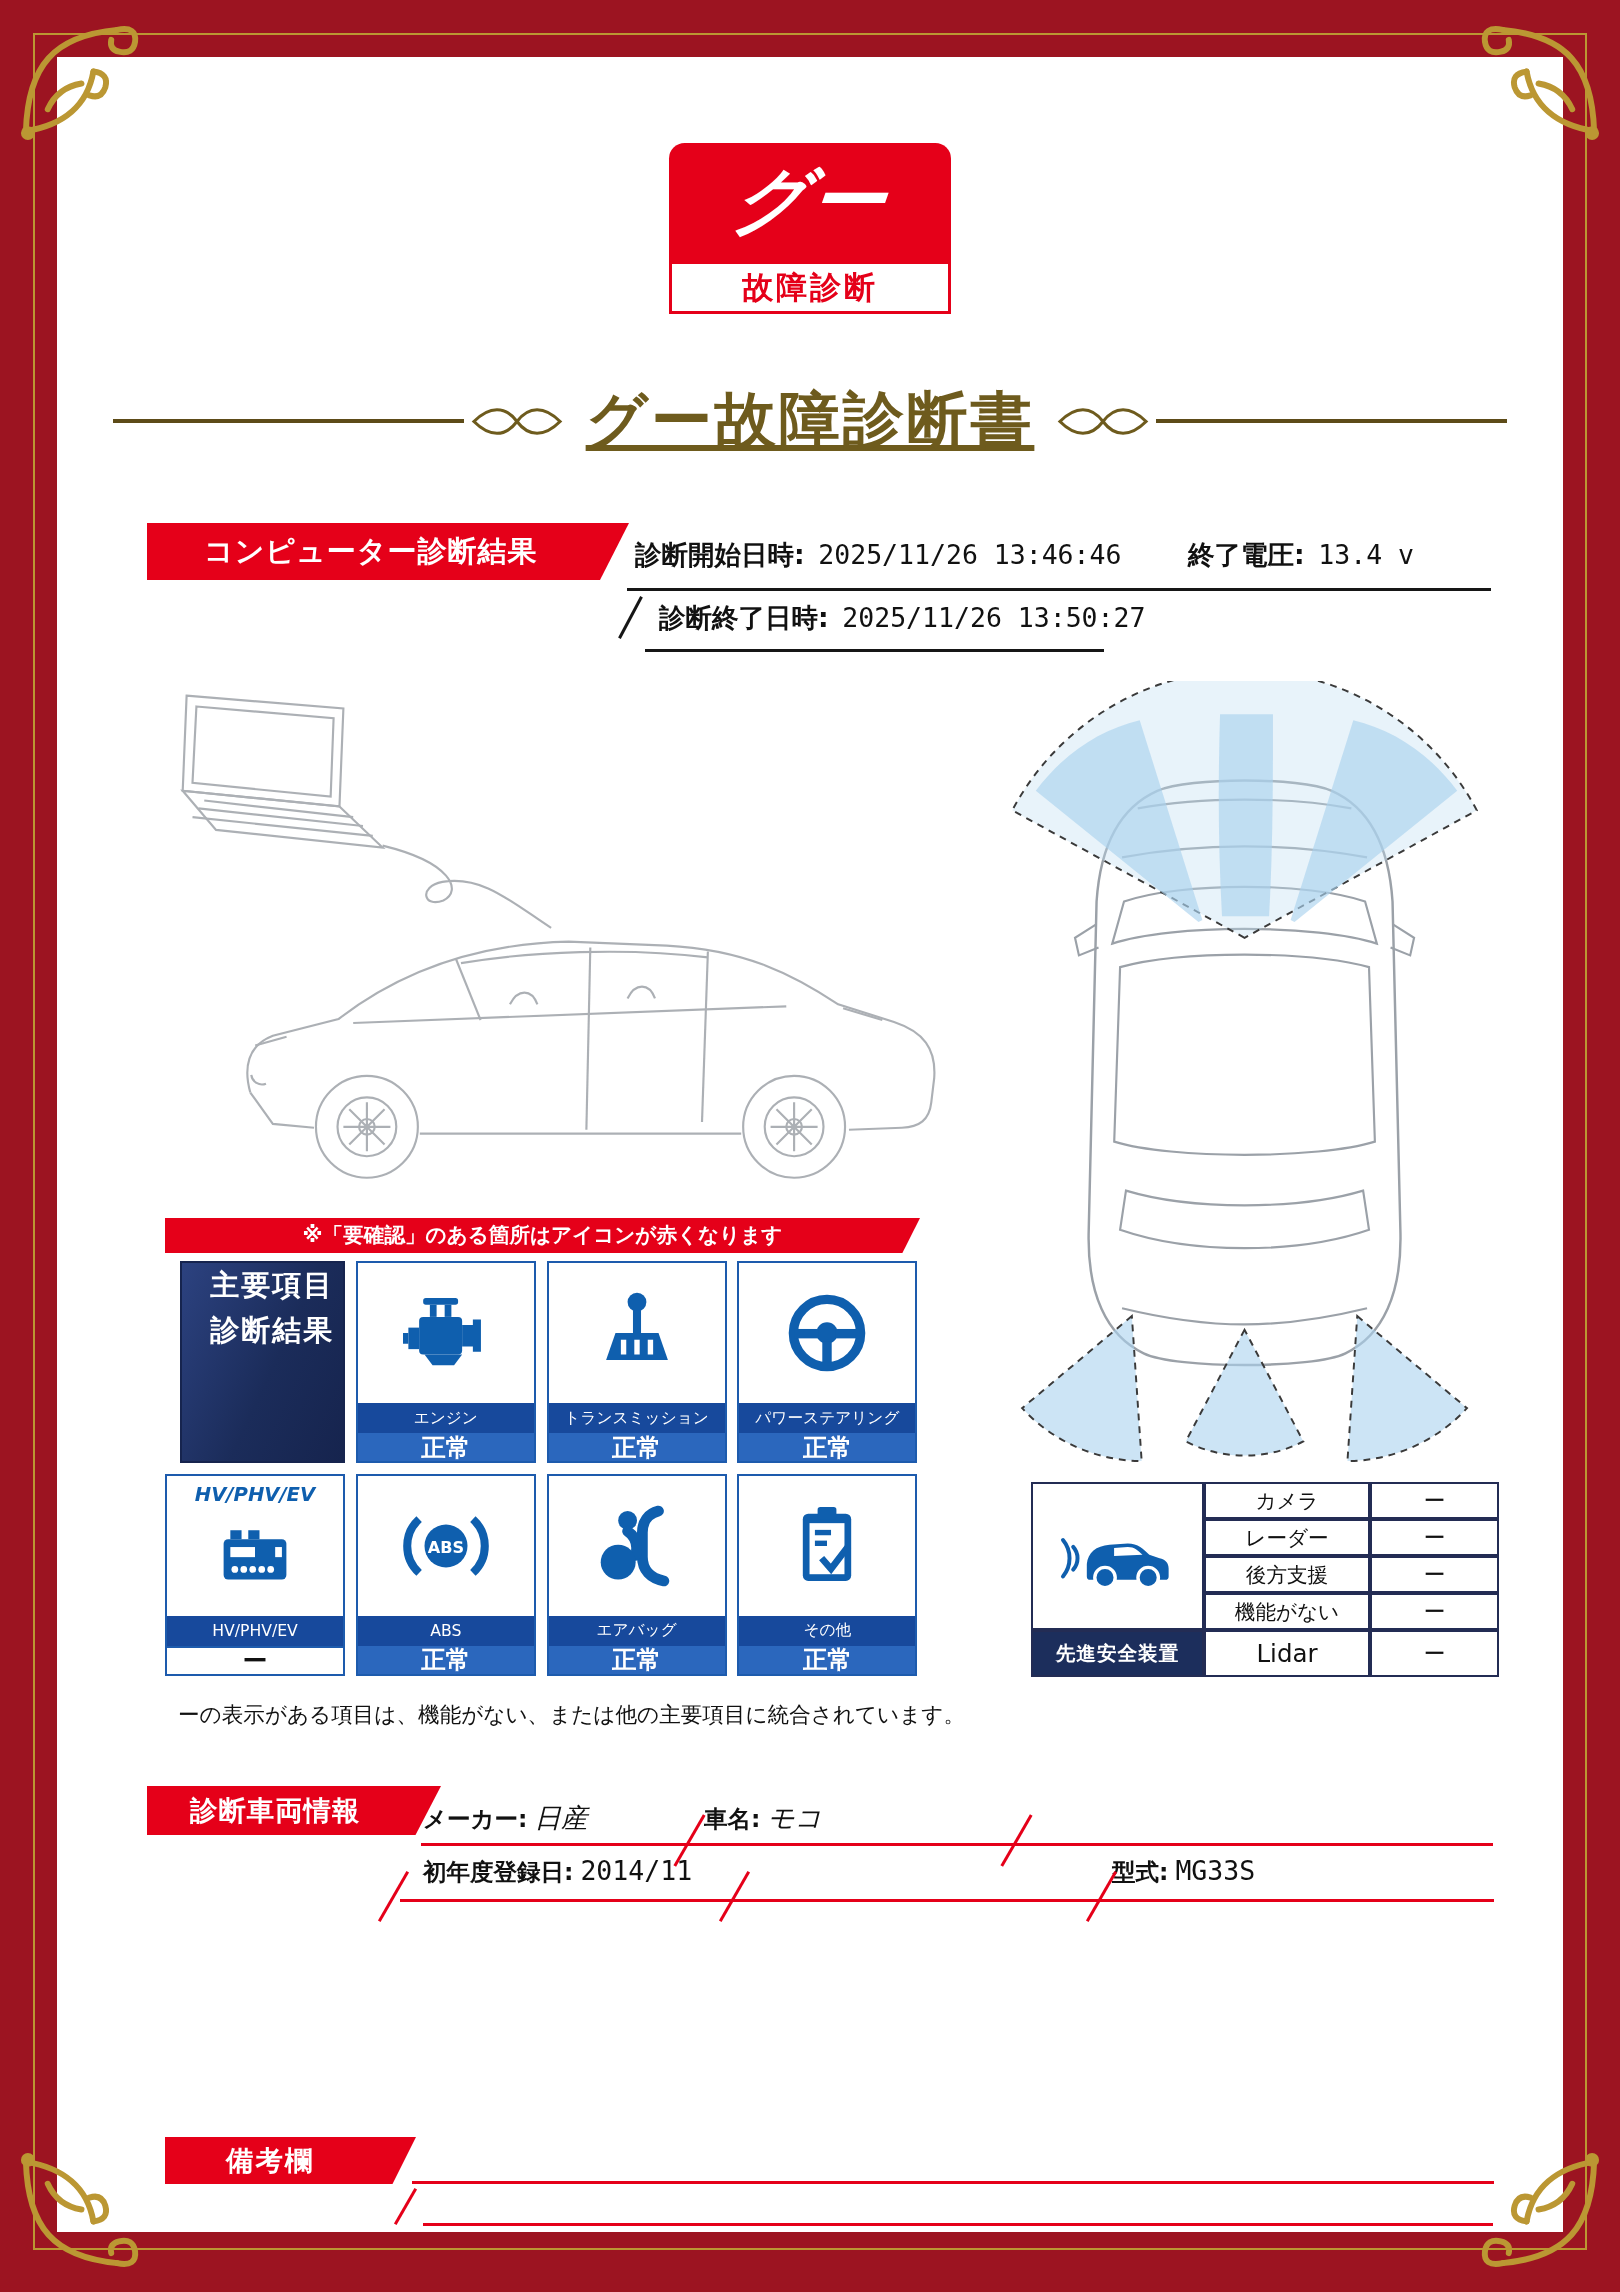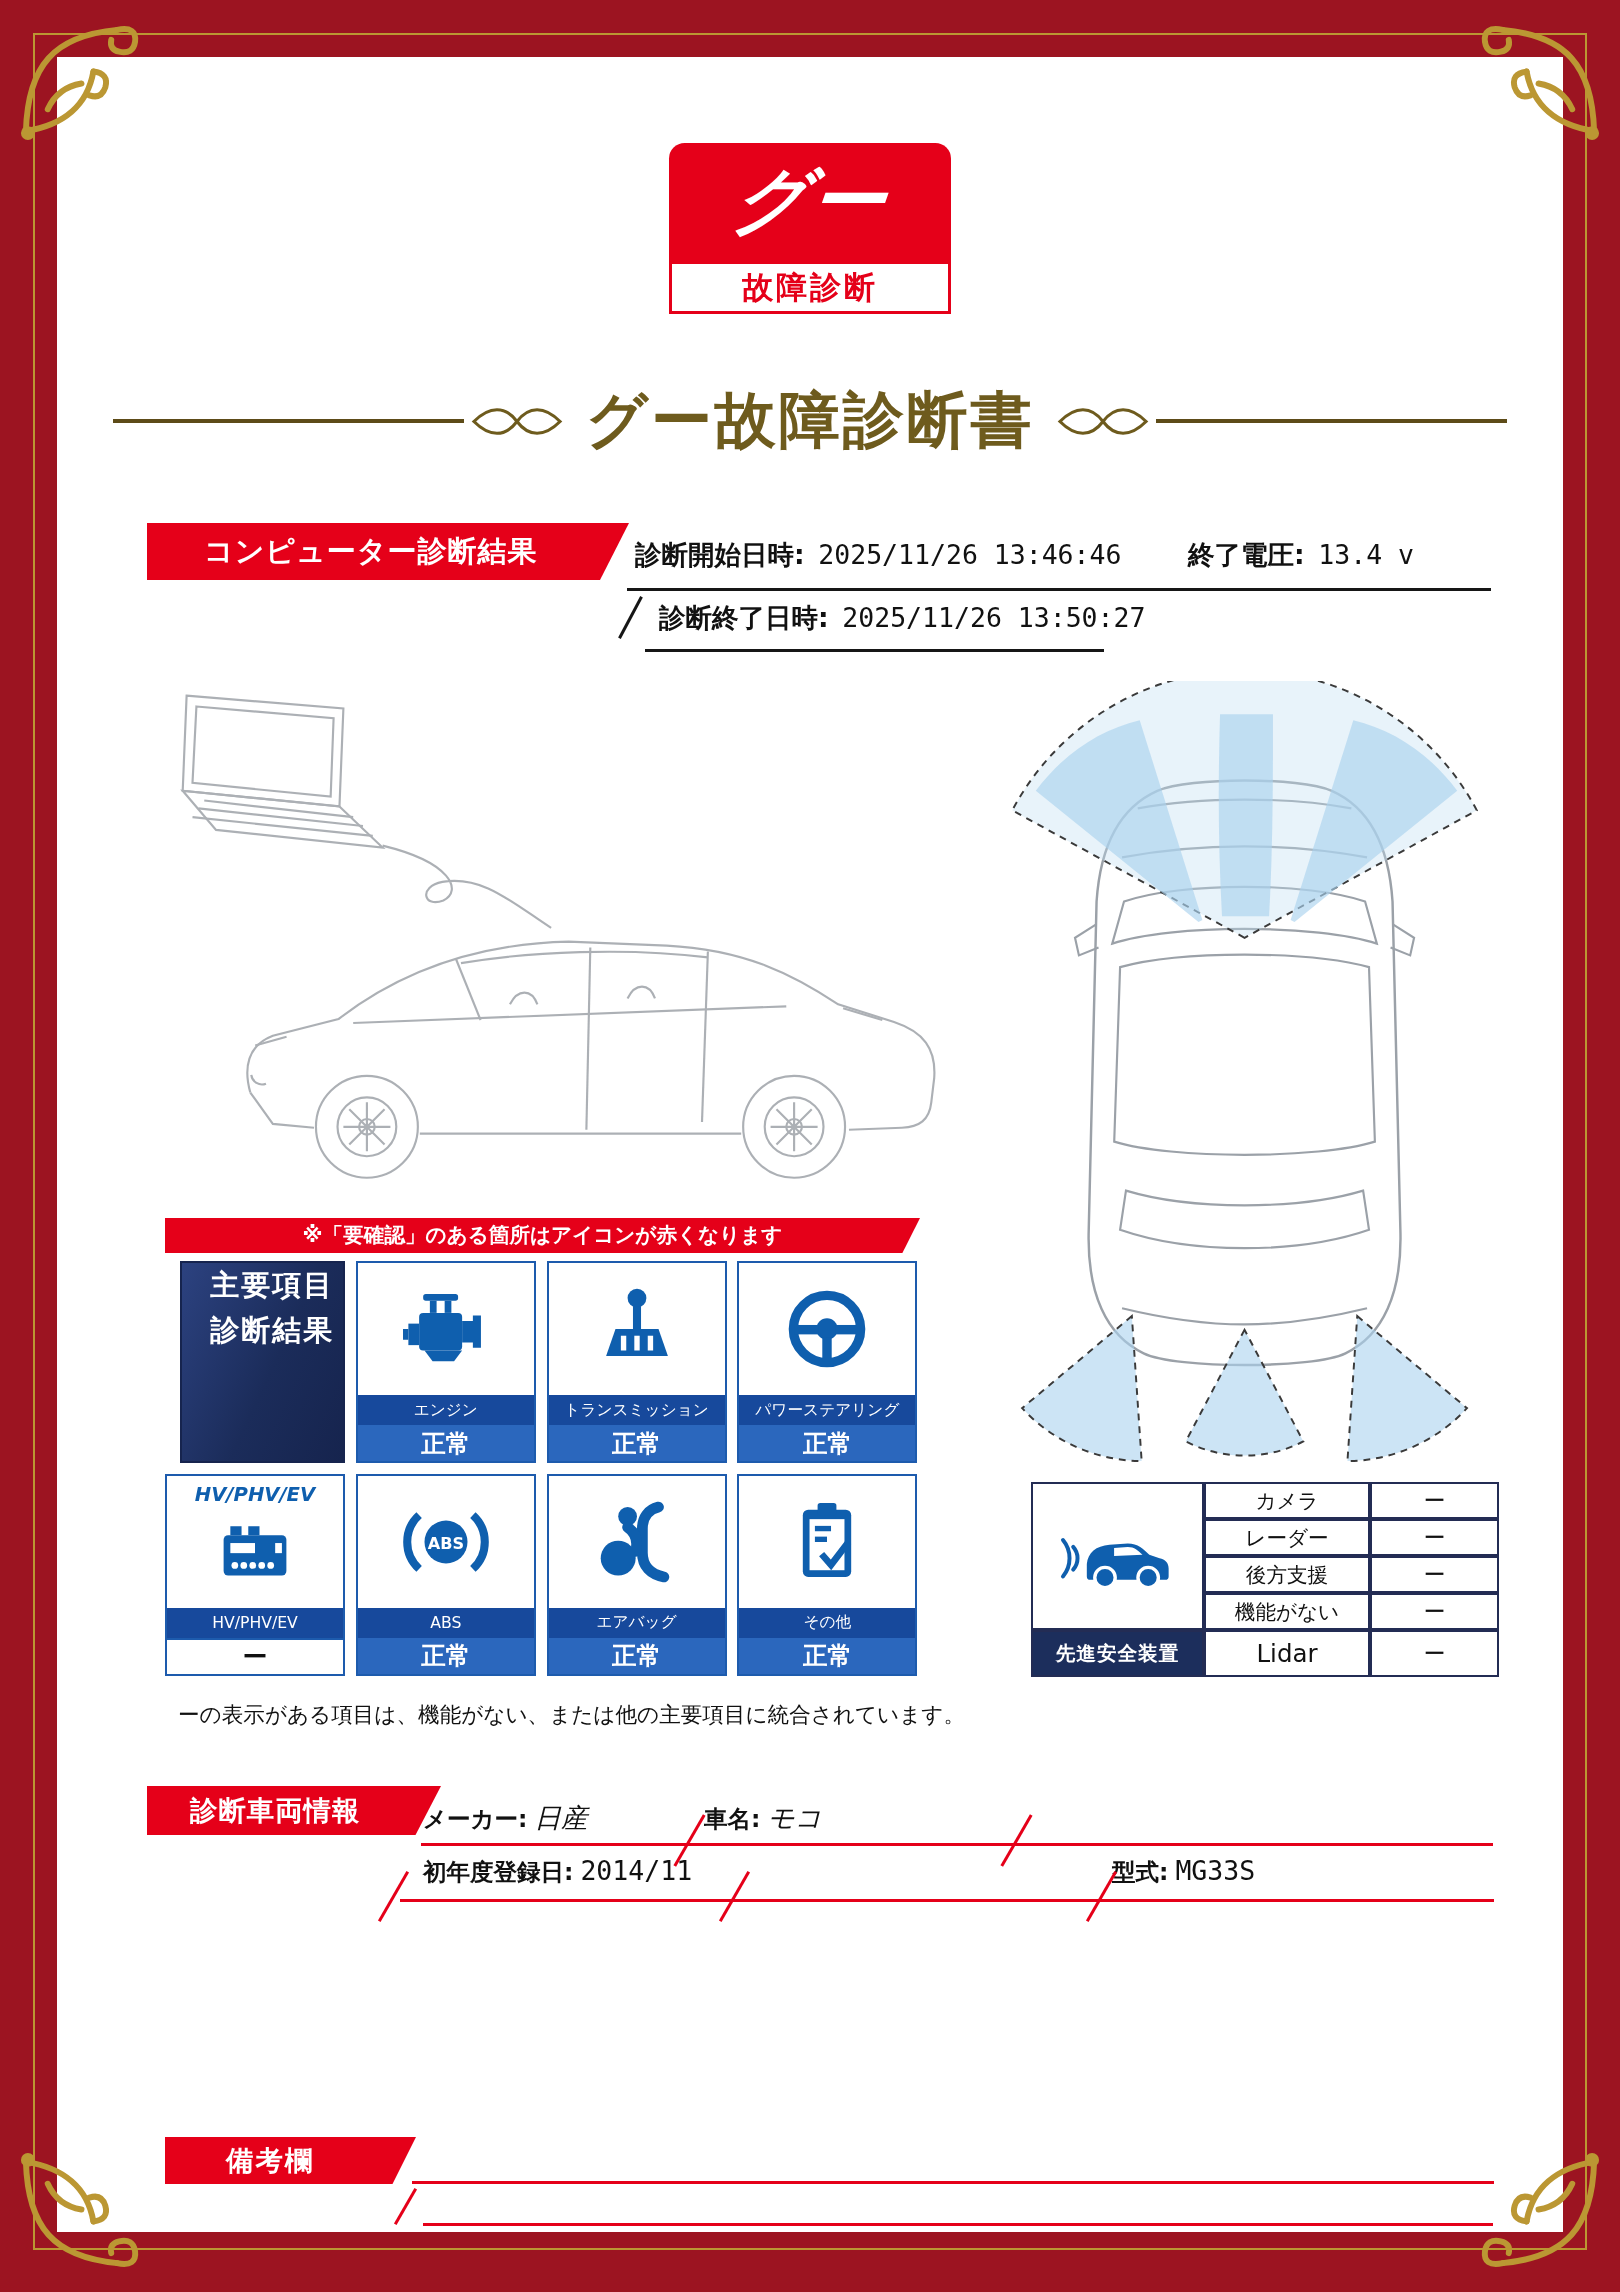--- a/index.html
+++ b/index.html
@@ -22,21 +22,21 @@
   .logo-wrap { left:669px; top:143px; width:282px; z-index:2; }
   .logo-red { height:118px; background:#e50019; border-radius:15.7px 15.7px 0 0; display:flex; align-items:center; justify-content:center; }
   .logo-brand { color:#fff; font-size:74px; font-weight:bold; font-style:italic; transform:skewX(-6deg); letter-spacing:2px; }
   .logo-white { height:53px; background:#fff; border:3.9px solid #e50019; display:flex; align-items:center; justify-content:center; }
   .logo-sub { color:#e50019; font-size:31px; font-weight:bold; letter-spacing:2.9px; }
 
   
   .title-row { left:113px; right:113px; top:384px; height:74px; display:flex; align-items:center; z-index:2; }
   .t-line { flex:1; height:4.9px; background:#5d4b18; }
   .t-knot { width:94px; height:33px; margin:0 5.9px; flex:none; }
-  .page-title { font-size:61px; font-weight:bold; color:#6e5b1d; letter-spacing:2.9px; margin:0 15.7px; white-space:nowrap; }
+  .page-title { font-size:61px; font-weight:bold; color:#6e5b1d; letter-spacing:2.9px; margin:0 15.7px; white-space:nowrap;text-decoration:underline; }
 
   
   .banner { background:#e50019; color:#fff; font-weight:bold; z-index:2; }
   .banner-diag { left:147px; top:523px; width:482px; height:57px; font-size:29px; line-height:57px; padding-left:57px;
       clip-path:polygon(0 0,100% 0,calc(100% - 29px) 100%,0 100%); letter-spacing:1px; }
   .banner-vehicle { left:147px; top:1786px; width:294px; height:49px; font-size:27.4px; line-height:49px; padding-left:43px;
       clip-path:polygon(0 0,100% 0,calc(100% - 25.5px) 100%,0 100%); letter-spacing:1px; }
   .banner-remarks { left:165px; top:2137px; width:251px; height:47px; font-size:27.4px; line-height:47px; padding-left:61px;
       clip-path:polygon(0 0,100% 0,calc(100% - 23.5px) 100%,0 100%); letter-spacing:2px; }
 
@@ -53,21 +53,21 @@
       clip-path:polygon(0 0,100% 0,calc(100% - 17.6px) 100%,0 100%); z-index:2; }
 
   
   .grid { left:165px; top:1261px; display:grid; grid-template-columns:repeat(4,180px); grid-auto-rows:202px; gap:10.8px; z-index:2; }
   .tile { border:2px solid #1d5bad; background:#fff; display:flex; flex-direction:column; overflow:hidden; }
   .tile-icon { flex:1; display:flex; align-items:center; justify-content:center; background:#fff; }
   .tile-icon svg { width:86px; height:86px; }
   .tile-toplabel { text-align:center; color:#0f5fae; font-weight:bold; font-style:italic; font-size:19.6px; padding-top:6.9px; }
   .tile.hv .tile-icon svg { width:76px; height:65px; }
   .tile-label { height:30px; background:#17499c; color:#fff; font-size:15.7px; display:flex; align-items:center; justify-content:center; white-space:nowrap; }
-  .tile-status { height:36px; background:#2b67bd; color:#fff; font-size:24.5px; font-weight:bold; display:flex; align-items:center; justify-content:center; }
+  .tile-status { height:28px; background:#2b67bd; color:#fff; font-size:24.5px; font-weight:bold; display:flex; align-items:center; justify-content:center; }
   .tile-status.none { background:#fff; color:#111; border-top:2px solid #1d5bad; }
   .tile.panel { background:linear-gradient(115deg,#2c4280 0%,#1b2c5a 55%,#16244e 100%); border:2px solid #16244e;
       display:flex; align-items:center; justify-content:flex-start;margin-left:15px; }
   .panel-text { color:#fff; font-size:29px; font-weight:bold; line-height:1.55; padding-left:19.6px; letter-spacing:2px; }
   .panel-text span { display:block; }
 
   .grid-note { left:178px; top:1700px; font-size:21.6px; color:#111; z-index:2; }
 
   
   .safety { left:1031px; top:1482px; display:grid; grid-template-columns:169px 162px 125px;

